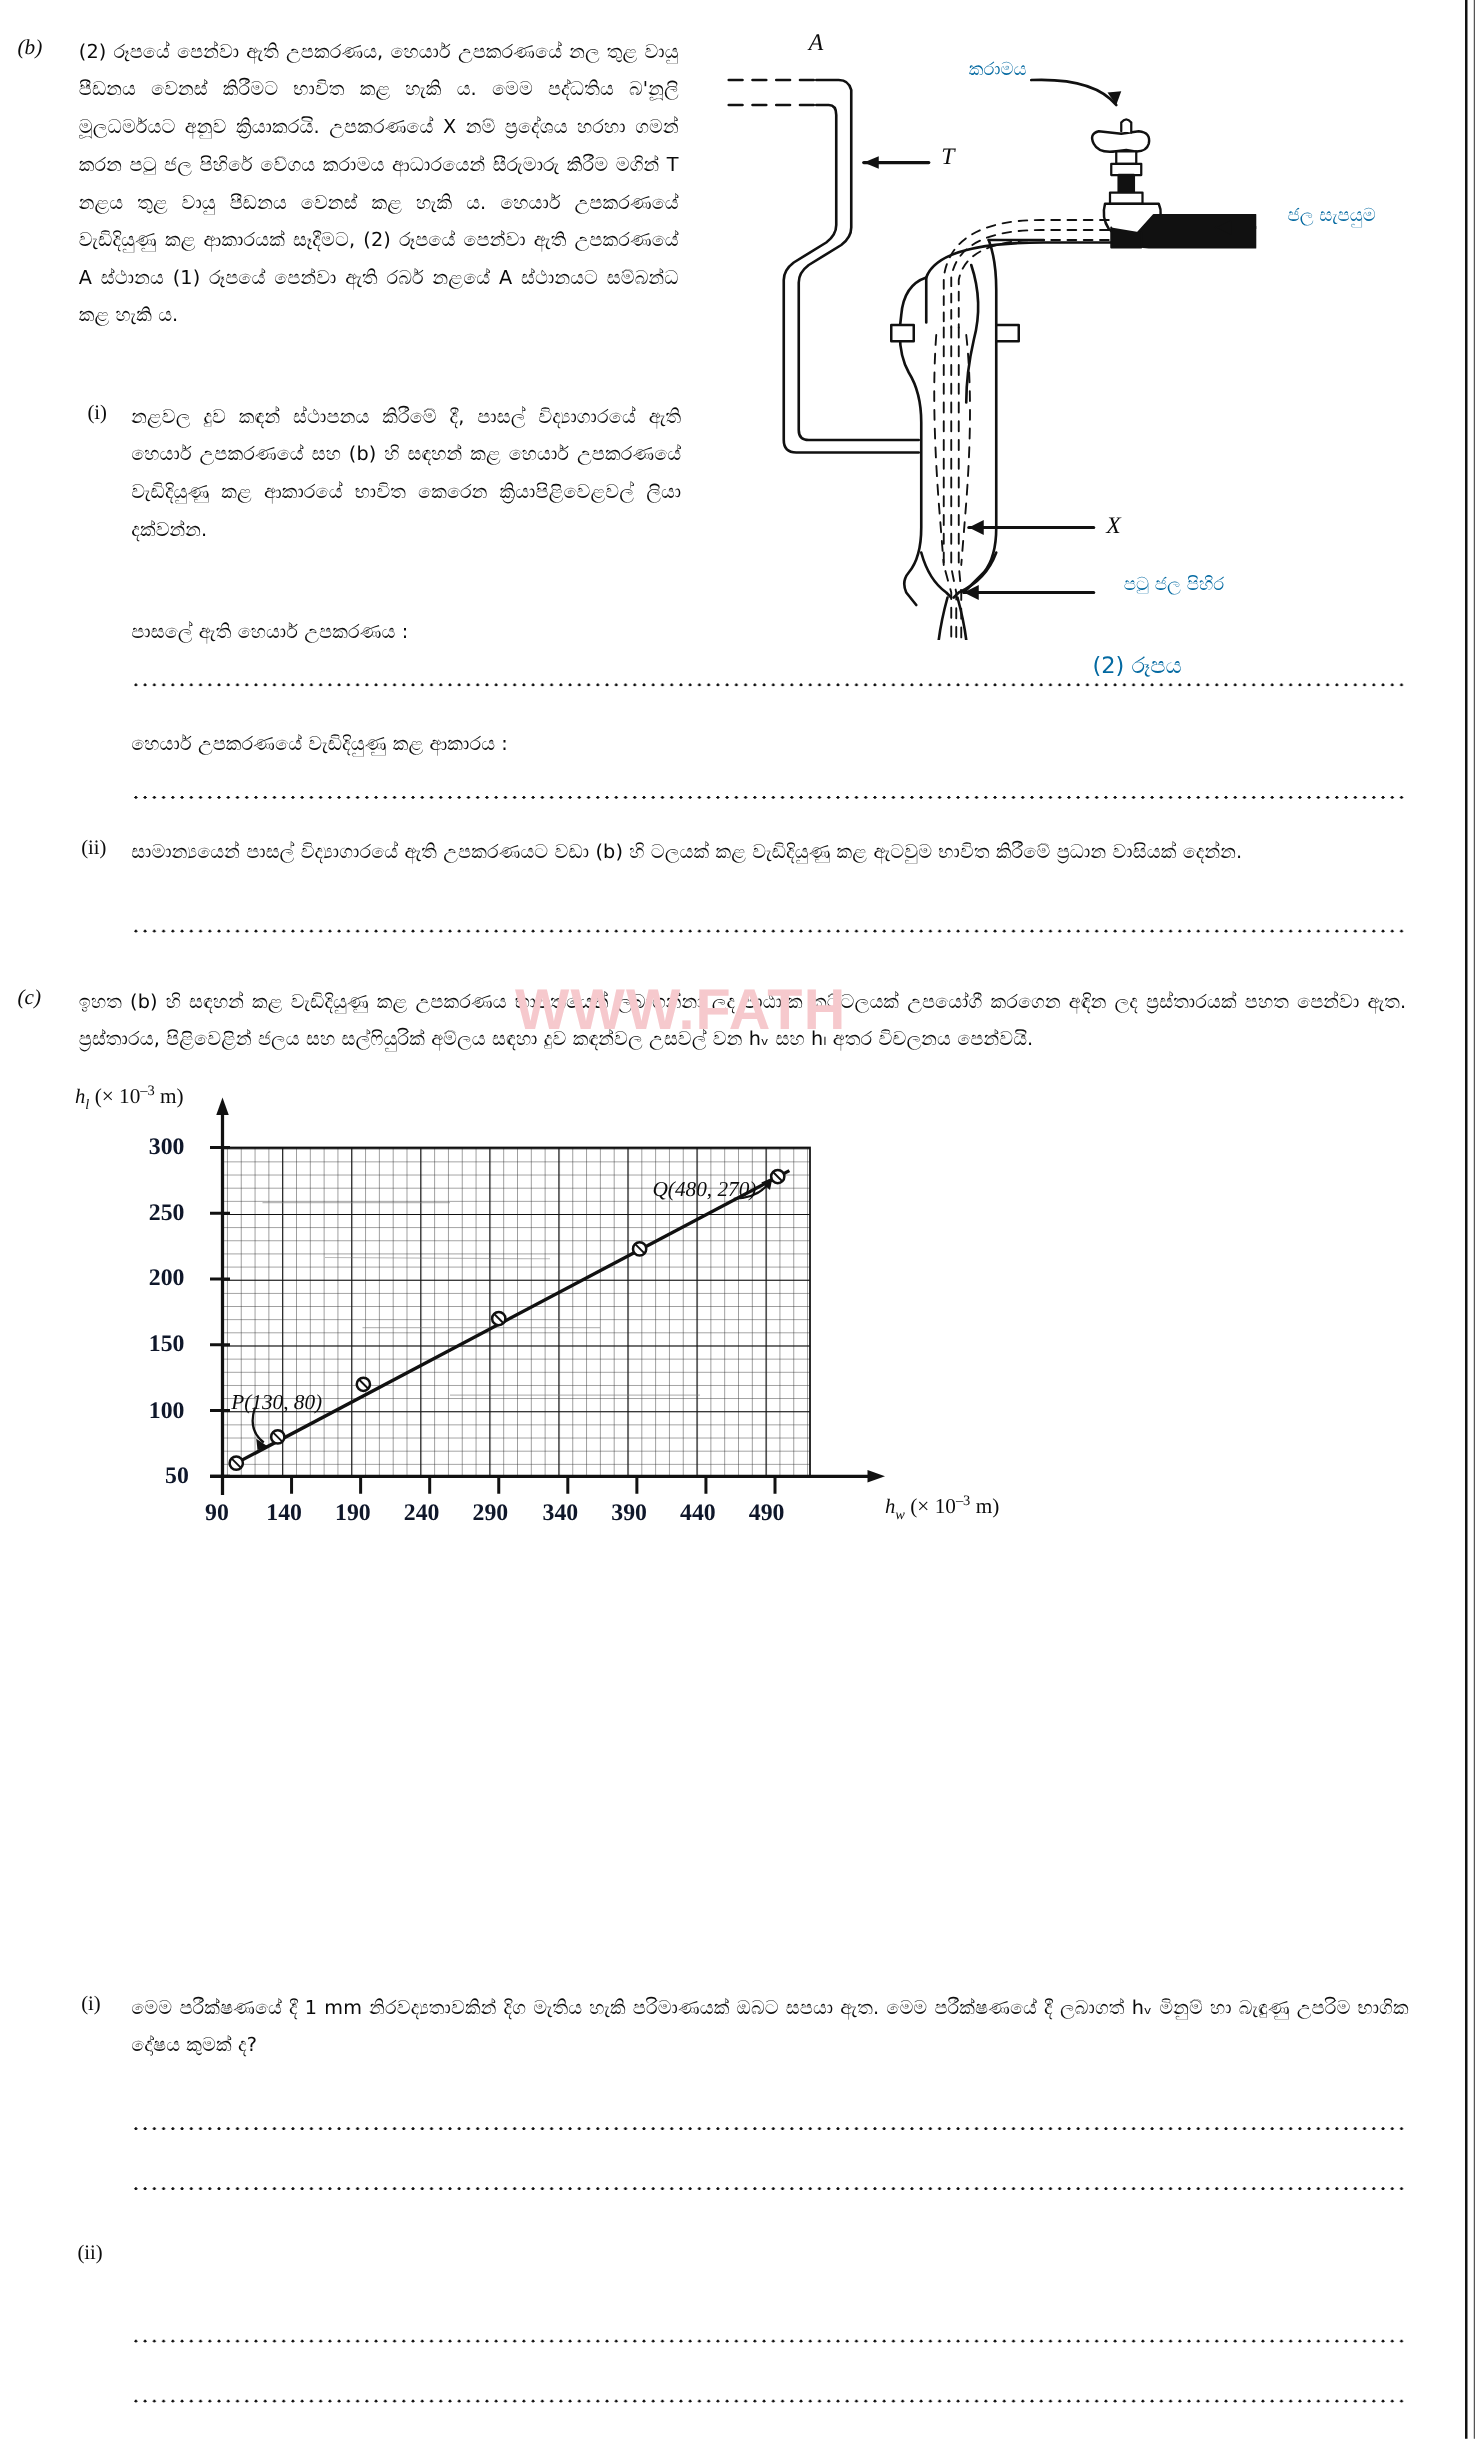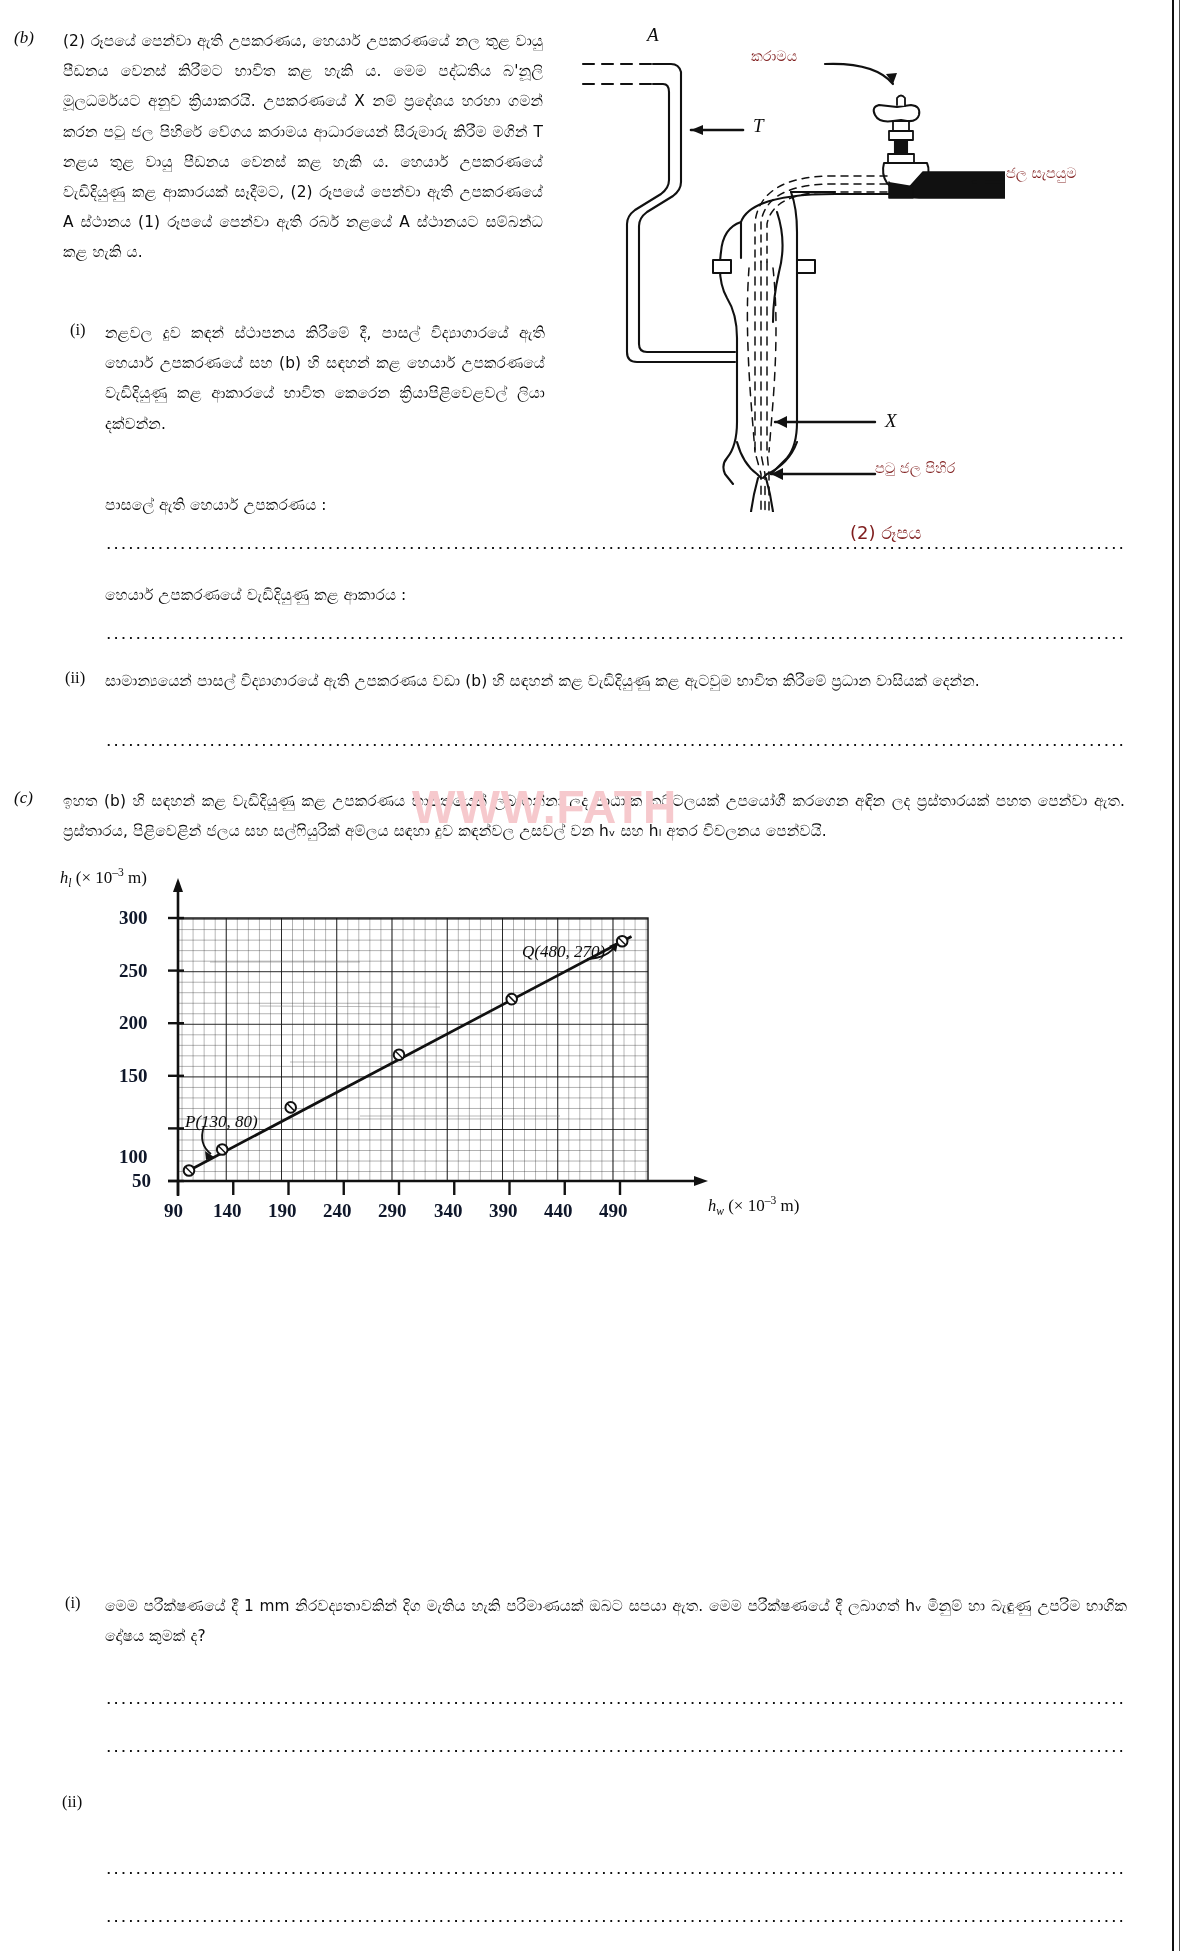--- a/index.html
+++ b/index.html
@@ -37,21 +37,21 @@
     position:absolute;height:4px;
     background-image:radial-gradient(circle, #111 1.1px, rgba(0,0,0,0) 1.2px);
     background-size:7.4px 4px;background-repeat:repeat-x;
     background-position:0 1px;
   }
 
   
   .fig{position:absolute;}
   .figlabel{
     position:absolute;font-family:"DejaVu Sans","Liberation Sans",sans-serif;
-    font-size:14.5px;color:#7f1d1d;white-space:nowrap;
+    font-size:14.5px;color:#0369a1;white-space:nowrap;margin-left:24px;
   }
   .figitalic{
     position:absolute;font-family:"Liberation Serif",serif;
     font-style:italic;font-size:19px;
   }
 
   
   .graphwrap{position:absolute;}
   .axlabel{
     position:absolute;font-family:"Liberation Serif",serif;
@@ -94,21 +94,21 @@
   <div class="romanlbl" style="left:70px;top:320px;">(i)</div>
   <div class="blk stext" style="left:105px;top:490px;width:470px;">පාසලේ ඇති හෙයාර් උපකරණය :</div>
 
   <div class="blk stext" style="left:105px;top:318px;width:440px;">නළවල දුව කඳන් ස්ථාපනය කිරීමේ දී, පාසල් විද්‍යාගාරයේ ඇති හෙයාර් උපකරණයේ සහ (b) හි සඳහන් කළ හෙයාර් උපකරණයේ වැඩිදියුණු කළ ආකාරයේ භාවිත කෙරෙන ක්‍රියාපිළිවෙළවල් ලියා දක්වන්න.</div>
   <div class="dots" style="left:105px;top:545px;width:1020px;"></div>
 
   <div class="blk stext" style="left:105px;top:580px;width:500px;">හෙයාර් උපකරණයේ වැඩිදියුණු කළ ආකාරය :</div>
   <div class="dots" style="left:105px;top:635px;width:1020px;"></div>
 
   <div class="romanlbl" style="left:65px;top:668px;">(ii)</div>
-  <div class="blk stext" style="left:105px;top:666px;width:1020px;">සාමාන්‍යයෙන් පාසල් විද්‍යාගාරයේ ඇති උපකරණය වඩා (b) හි සඳහන් කළ වැඩිදියුණු කළ ඇටවුම භාවිත කිරීමේ ප්‍රධාන වාසියක් දෙන්න.</div>
+  <div class="blk stext" style="left:105px;top:666px;width:1020px;">සාමාන්‍යයෙන් පාසල් විද්‍යාගාරයේ ඇති උපකරණයට වඩා (b) හි ටලයක් කළ වැඩිදියුණු කළ ඇටවුම භාවිත කිරීමේ ප්‍රධාන වාසියක් දෙන්න.</div>
   <div class="dots" style="left:105px;top:742px;width:1020px;"></div>
 
   <div class="fig" style="left:575px;top:22px;width:430px;height:490px;">
     <svg width="430" height="490" viewBox="0 0 430 490">
       <g fill="none" stroke="#111" stroke-width="2.1" stroke-linecap="round" stroke-linejoin="round">
 
         <path d="M8,42 L78,42" stroke-dasharray="11 8"></path>
         <path d="M8,62 L78,62" stroke-dasharray="11 8"></path>
 
         <path d="M78,42 L96,42 Q104,42 106,50 L106,160 Q106,168 98,174 L72,190 Q64,196 64,204 L64,322 Q64,330 72,330 L160,330"></path>
@@ -283,21 +283,21 @@
 
       <path d="M144,260 Q138,278 151,288" fill="none" stroke="#111" stroke-width="1.8"></path>
       <polygon points="154,291 145,285 146,294" fill="#111"></polygon>
     </svg>
 
     
     <div class="tick" style="left:59px;top:41px;">300</div>
     <div class="tick" style="left:59px;top:94px;">250</div>
     <div class="tick" style="left:59px;top:146px;">200</div>
     <div class="tick" style="left:59px;top:199px;">150</div>
-    <div class="tick" style="left:59px;top:252px;margin-top:28px;">100</div>
+    <div class="tick" style="left:59px;top:252px;">100</div>
     <div class="tick" style="left:72px;top:304px;">50</div>
 
     
     <div class="tick" style="left:104px;top:334px;">90</div>
     <div class="tick" style="left:153px;top:334px;">140</div>
     <div class="tick" style="left:208px;top:334px;">190</div>
     <div class="tick" style="left:263px;top:334px;">240</div>
     <div class="tick" style="left:318px;top:334px;">290</div>
     <div class="tick" style="left:374px;top:334px;">340</div>
     <div class="tick" style="left:429px;top:334px;">390</div>

